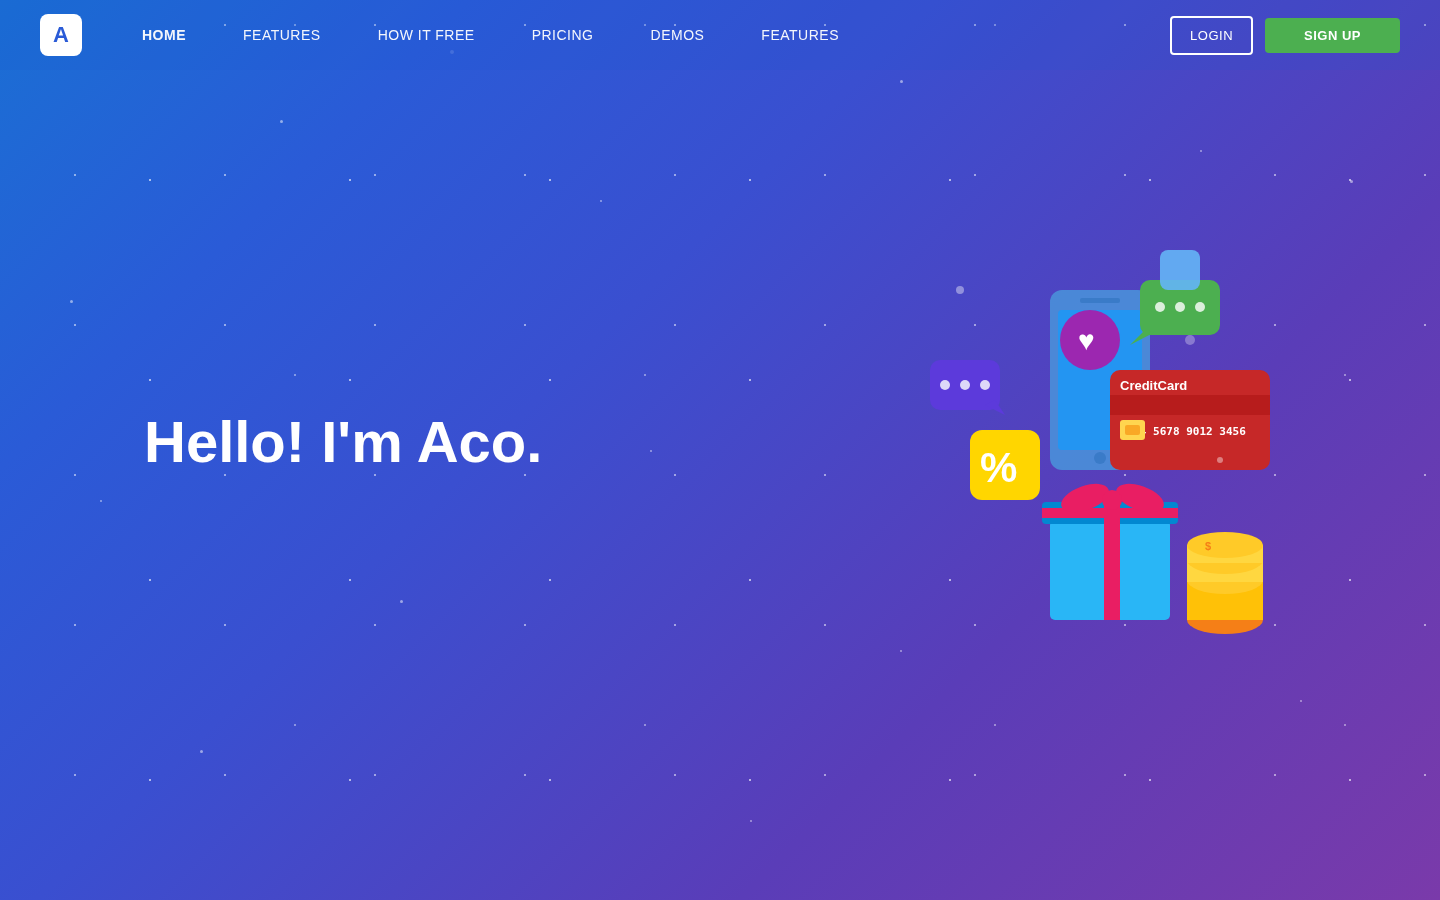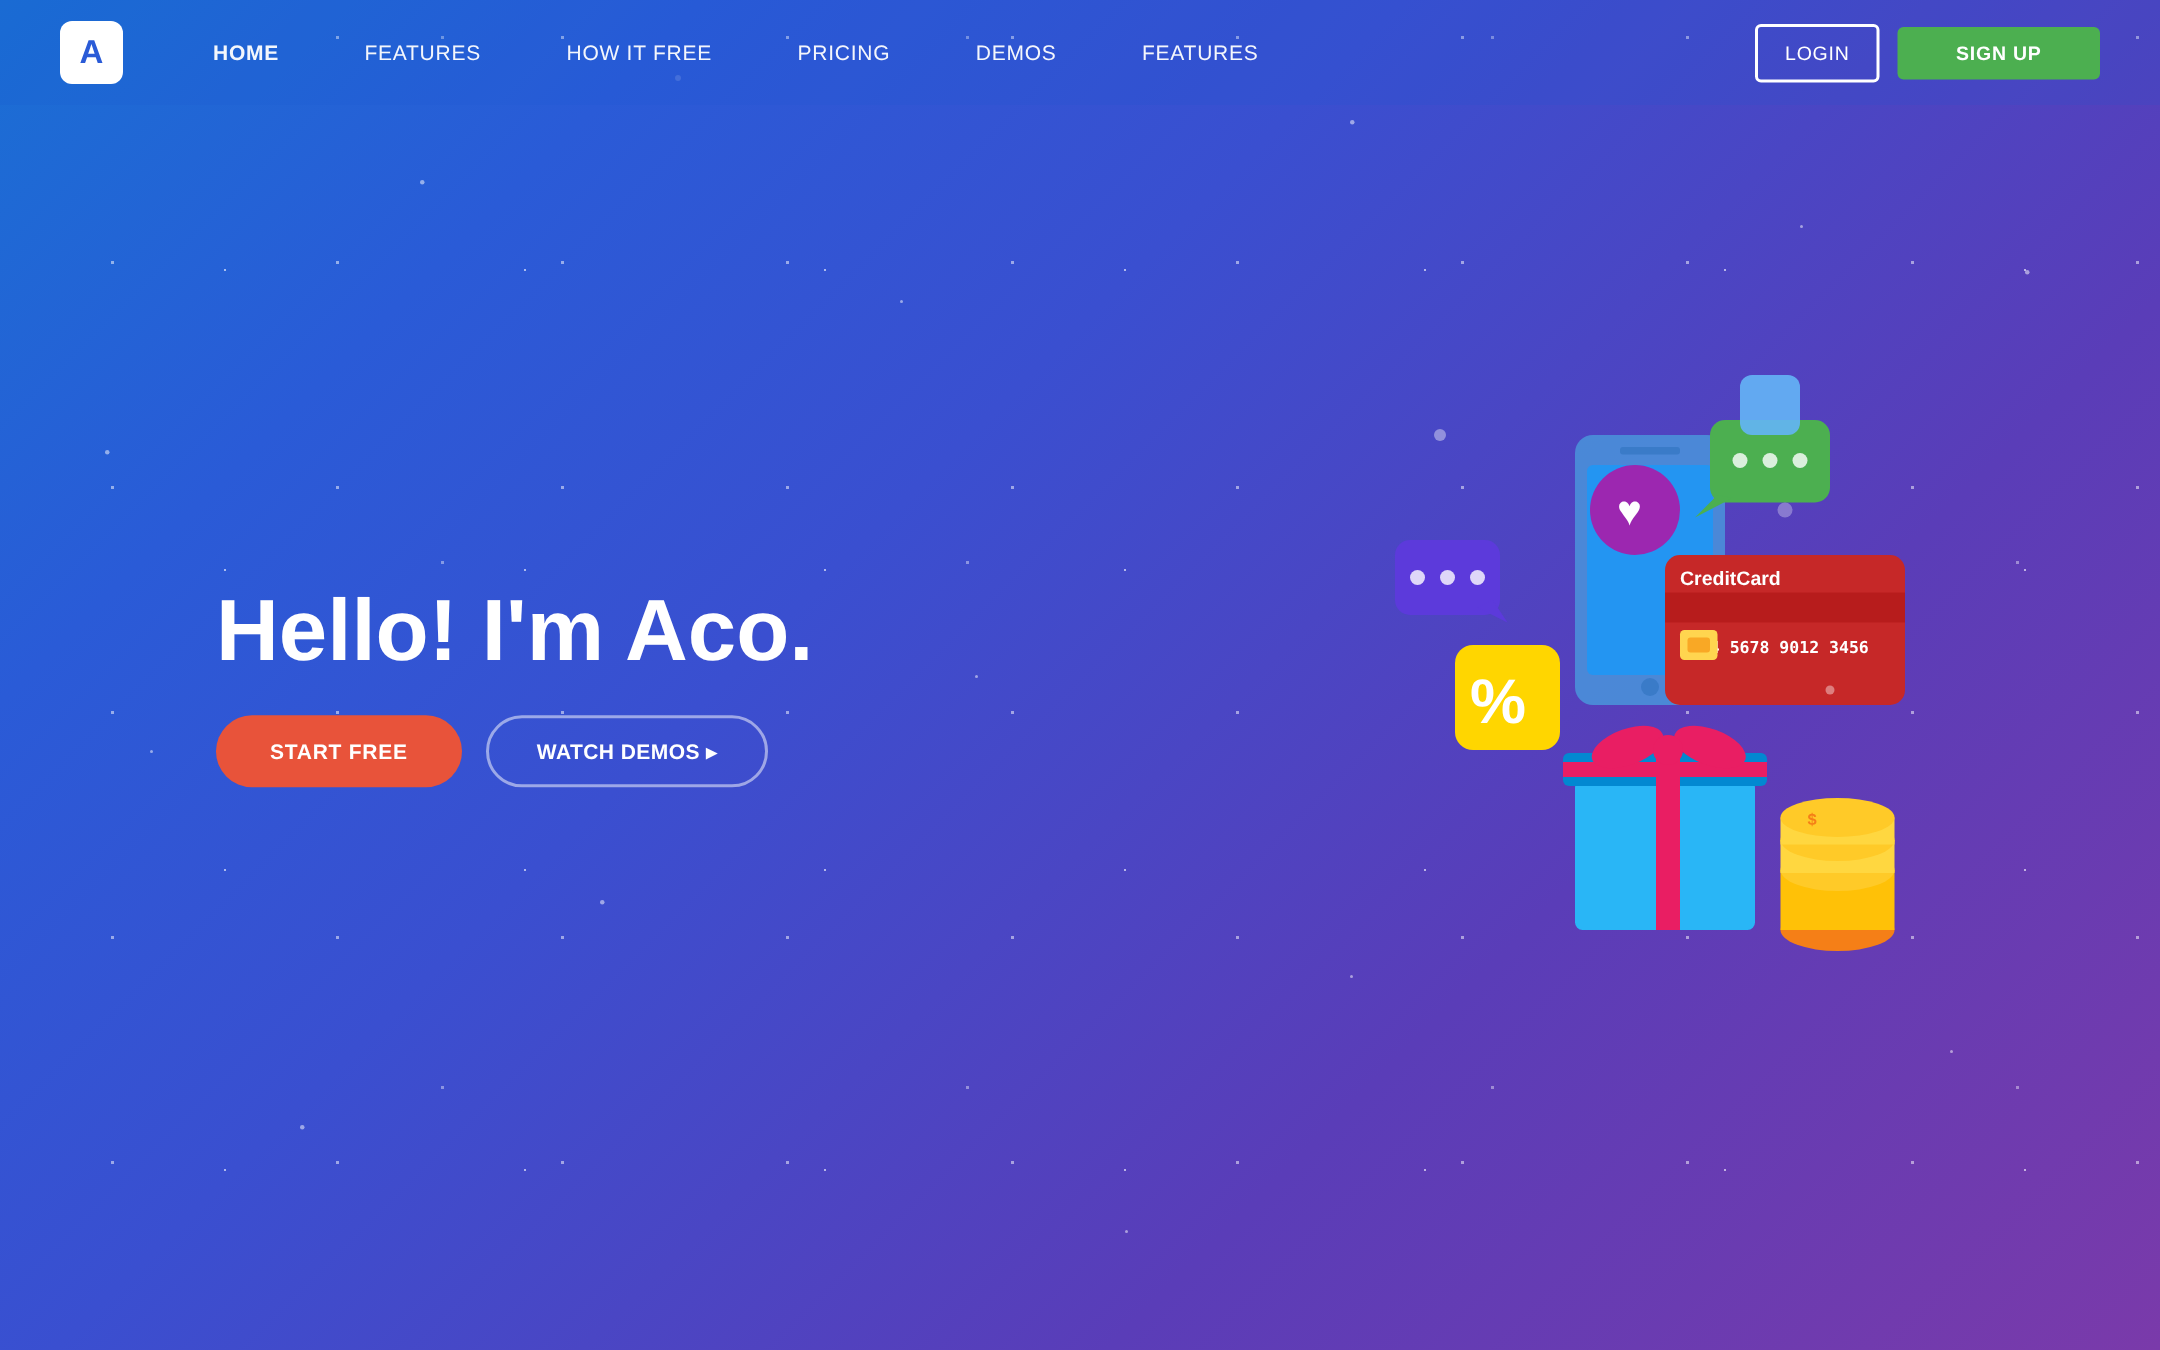--- a/index.html
+++ b/index.html
@@ -233,24 +233,20 @@
     </div>
 
     <div class="nav-actions">
       <button class="btn-login">LOGIN</button>
       <button class="btn-signup">SIGN UP</button>
     </div>
   </nav>
 
   <div class="hero-content">
     <h1 class="hero-title">Hello! I'm Aco.</h1>
-    <div class="hero-buttons">
-      <button class="btn-start">START FREE</button>
-      <button class="btn-watch">WATCH DEMOS ▸</button>
-    </div>
   </div>
 
   <div class="hero-illustration">
     <svg class="illustration-svg" viewBox="0 0 500 500" xmlns="http://www.w3.org/2000/svg">
 
       <g transform="translate(150, 60)">
 
         <rect x="60" y="30" width="100" height="180" rx="12" ry="12" fill="#4a90d9" opacity="0.9"></rect>
 
         <rect x="68" y="50" width="84" height="140" rx="4" ry="4" fill="#2196F3" opacity="0.95"></rect>

